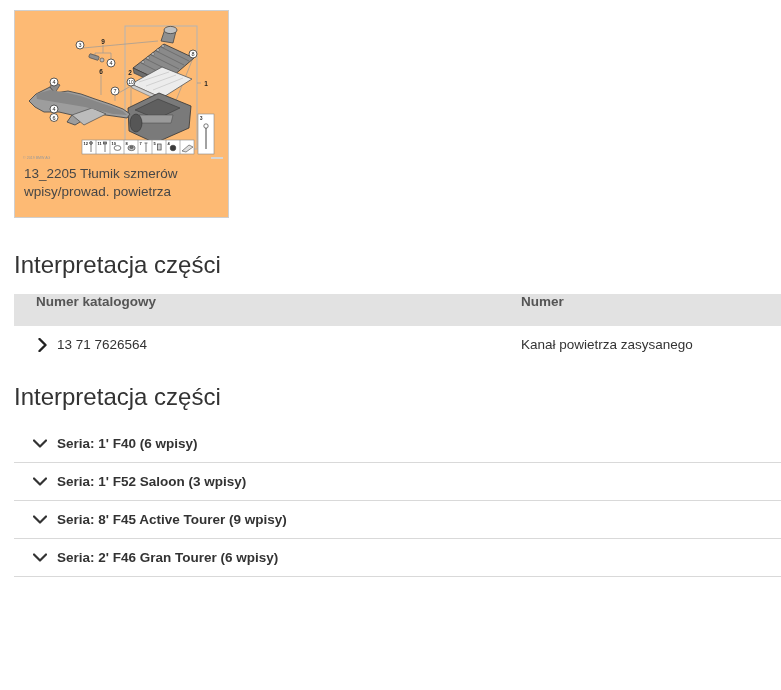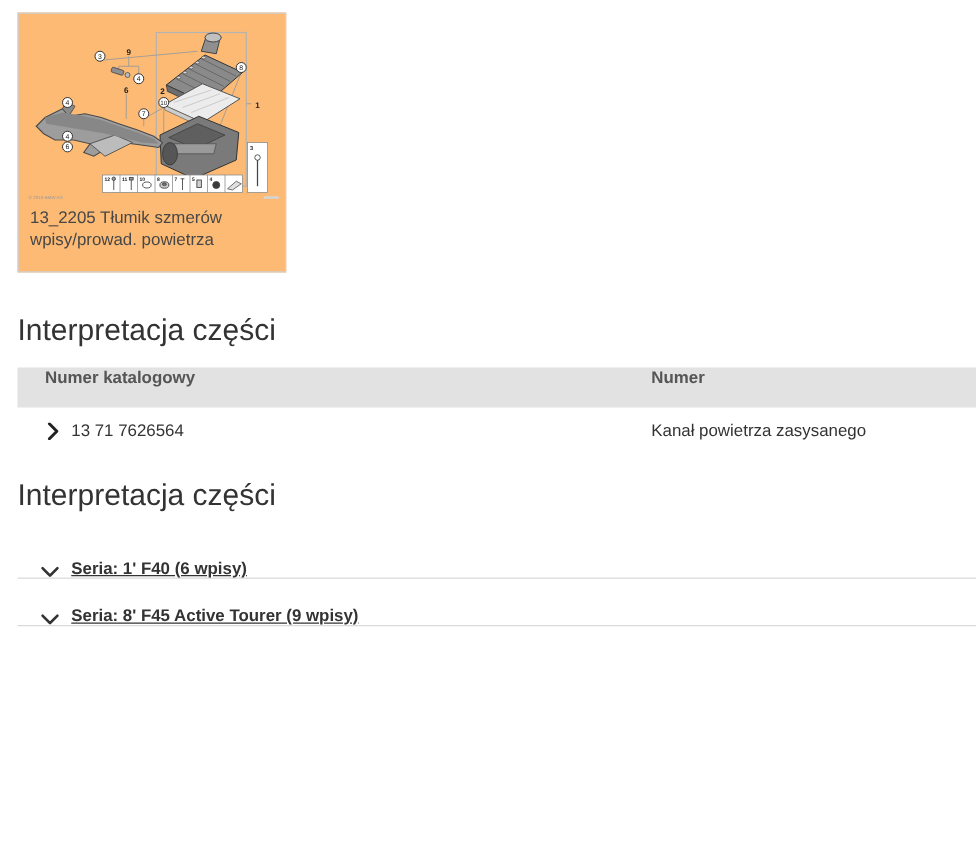--- a/index.html
+++ b/index.html
@@ -54,26 +54,25 @@
     height: 37px;
     font-size: 13.5px; color: #333;
     cursor: pointer;
   }
   .itable .trow .col1 { padding-left: 24px; }
   .chev-right { display:inline-flex; align-items:center; margin-right: 10px; }
 
   
   .accordion { margin-left: 14px; margin-top: 0; }
   .acc-row {
-    display: flex; align-items: flex-end;
+    display: flex; align-items: center;
     height: 38px;
     border-bottom: 1px solid #d9d9d9;
     padding-left: 19px;
     cursor: pointer;
-    text-decoration: underline;
   }
   .chev-down { display:inline-flex; align-items:center; margin-right: 10px; }
   .acc-label { font-size: 13.5px; font-weight: bold; color: #333; }
 </style>
 </head>
 <body>
 
 <div class="page">
 
   <div class="thumb-card">
@@ -273,17 +272,33 @@
           </svg>
       </span>
       <span class="acc-label">Seria: 1' F40 (6 wpisy)</span>
     </div>
     <div class="acc-row">
       <span class="chev-down">
         <svg width="14" height="9" viewBox="0 0 14 9">
             <polyline points="1,1.5 7,7.5 13,1.5" fill="none" stroke="#333" stroke-width="2.2" stroke-linecap="round" stroke-linejoin="round"></polyline>
           </svg>
       </span>
+      <span class="acc-label">Seria: 1' F52 Saloon (3 wpisy)</span>
+    </div>
+    <div class="acc-row">
+      <span class="chev-down">
+        <svg width="14" height="9" viewBox="0 0 14 9">
+            <polyline points="1,1.5 7,7.5 13,1.5" fill="none" stroke="#333" stroke-width="2.2" stroke-linecap="round" stroke-linejoin="round"></polyline>
+          </svg>
+      </span>
       <span class="acc-label">Seria: 8' F45 Active Tourer (9 wpisy)</span>
     </div>
+    <div class="acc-row">
+      <span class="chev-down">
+        <svg width="14" height="9" viewBox="0 0 14 9">
+            <polyline points="1,1.5 7,7.5 13,1.5" fill="none" stroke="#333" stroke-width="2.2" stroke-linecap="round" stroke-linejoin="round"></polyline>
+          </svg>
+      </span>
+      <span class="acc-label">Seria: 2' F46 Gran Tourer (6 wpisy)</span>
+    </div>
   </div>
 
 </div>
 
 </body></html>

